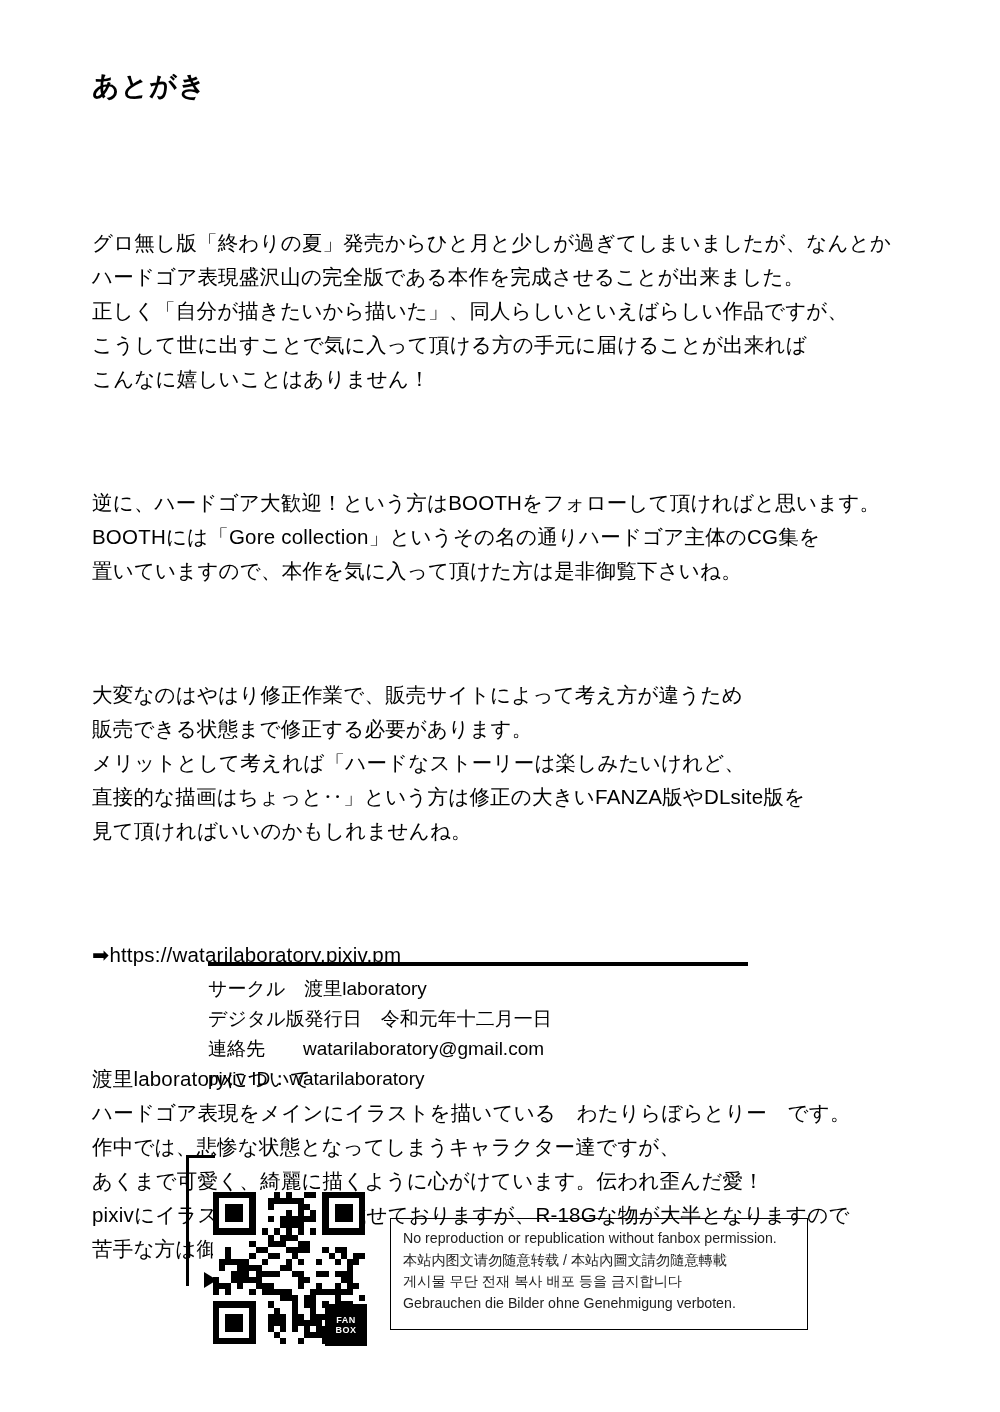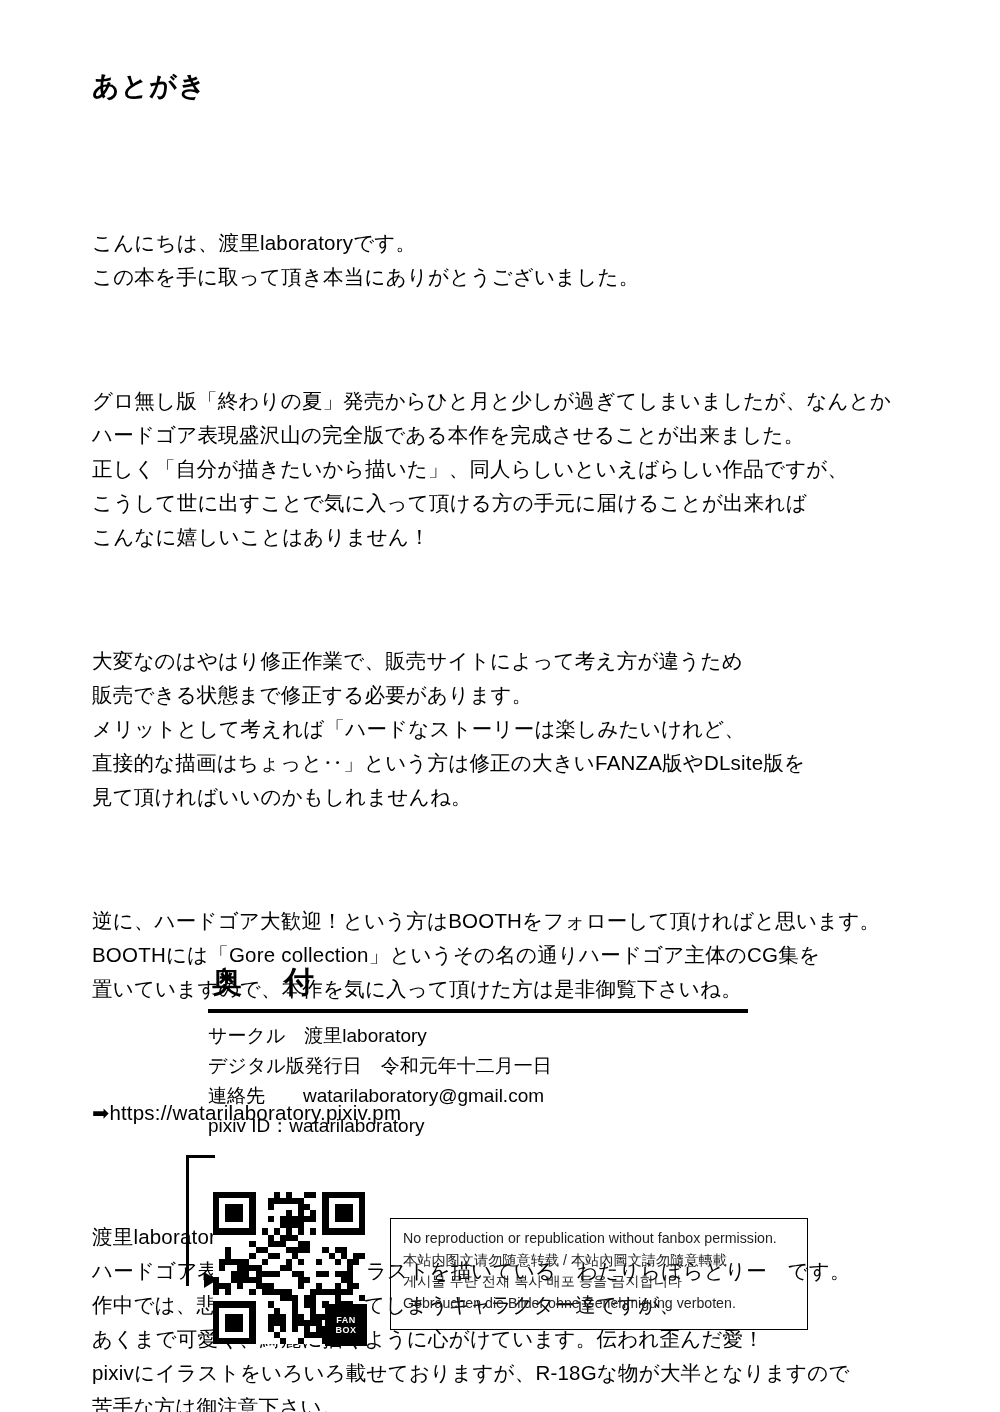--- a/index.html
+++ b/index.html
@@ -154,46 +154,43 @@
   }
 </style>
 </head>
 <body>
 
 <div class="page">
 
   <div class="afterword-title">あとがき</div>
 
   <div class="body-text">
-    <p class="para">こんにちは、渡里laboratoryです。
-この本を手に取って頂き本当にありがとうございました。</p>
     <p class="para">グロ無し版「終わりの夏」発売からひと月と少しが過ぎてしまいましたが、なんとか
 ハードゴア表現盛沢山の完全版である本作を完成させることが出来ました。
 正しく「自分が描きたいから描いた」、同人らしいといえばらしい作品ですが、
 こうして世に出すことで気に入って頂ける方の手元に届けることが出来れば
 こんなに嬉しいことはありません！</p>
+    <p class="para">逆に、ハードゴア大歓迎！という方はBOOTHをフォローして頂ければと思います。
+BOOTHには「Gore collection」というその名の通りハードゴア主体のCG集を
+置いていますので、本作を気に入って頂けた方は是非御覧下さいね。</p>
     <p class="para">大変なのはやはり修正作業で、販売サイトによって考え方が違うため
 販売できる状態まで修正する必要があります。
 メリットとして考えれば「ハードなストーリーは楽しみたいけれど、
 直接的な描画はちょっと‥」という方は修正の大きいFANZA版やDLsite版を
 見て頂ければいいのかもしれませんね。</p>
-    <p class="para">逆に、ハードゴア大歓迎！という方はBOOTHをフォローして頂ければと思います。
-BOOTHには「Gore collection」というその名の通りハードゴア主体のCG集を
-置いていますので、本作を気に入って頂けた方は是非御覧下さいね。</p>
     <p class="para link-line">➡https://watarilaboratory.pixiv.pm</p>
     <p class="para">渡里laboratoryについて
 ハードゴア表現をメインにイラストを描いている　わたりらぼらとりー　です。
 作中では、悲惨な状態となってしまうキャラクター達ですが、
 あくまで可愛く、綺麗に描くように心がけています。伝われ歪んだ愛！
 pixivにイラストをいろいろ載せておりますが、R-18Gな物が大半となりますので
 苦手な方は御注意下さい。</p>
   </div>
 
   <div class="colophon">
-    <div class="colophon-title">奥　付</div>
     <div class="colophon-rule"></div>
     <div class="colophon-lines">サークル　渡里laboratory
 デジタル版発行日　令和元年十二月一日
 連絡先　　watarilaboratory@gmail.com
 pixiv ID：watarilaboratory</div>
   </div>
 
   <div class="bracket"></div>
   <div class="arrow-head"></div>
 

